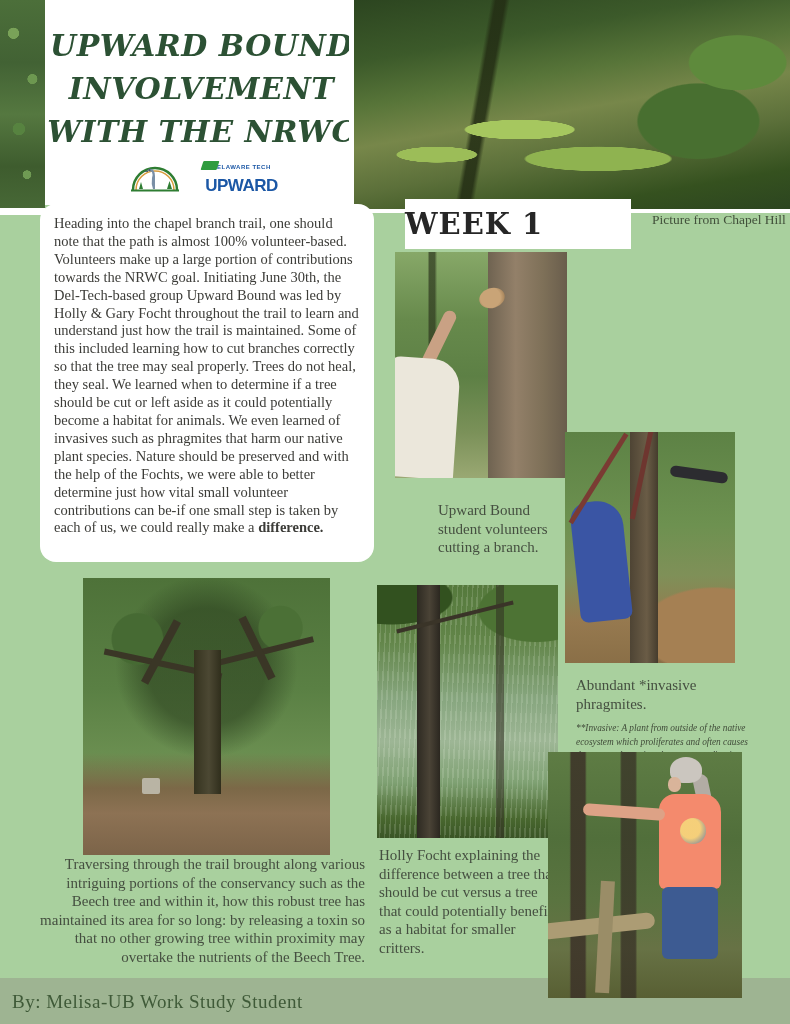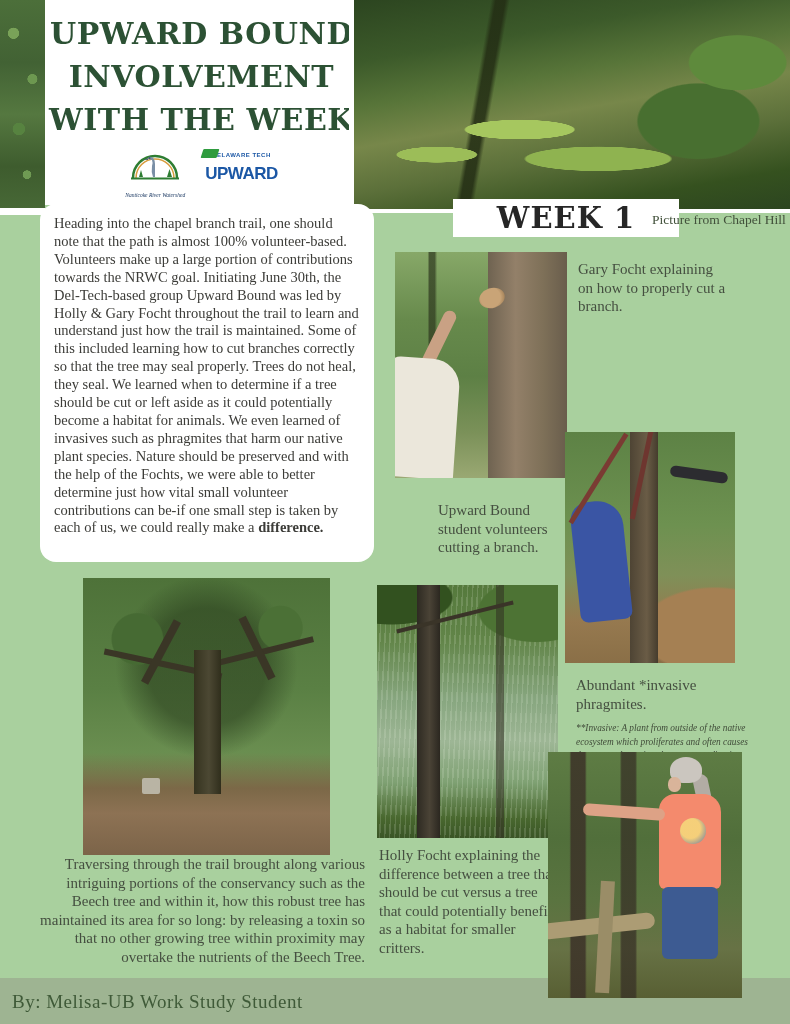--- a/index.html
+++ b/index.html
@@ -27,21 +27,21 @@
   
   #title-card{
     left:45px;top:0;width:313px;height:205px;background:#ffffff;
     text-align:center;
   }
   .title-line{
     font-family:"DejaVu Serif", serif;
     font-weight:bold;font-size:30px;line-height:43px;
     color:#2c5134;letter-spacing:.5px;
   }
-  #title-block{padding-top:12px;}
+  #title-block{padding-top:24px;font-style:italic;}
   #logo-row{
     margin-top:9px;display:flex;justify-content:center;align-items:flex-start;gap:20px;
   }
   .logo-box{display:flex;flex-direction:column;align-items:center;gap:8px;}
   .nrwc-caption{font-size:5.5px;color:#1d3a63;font-style:italic;line-height:7px;}
   #ub-logo{position:relative;text-align:left;padding-top:2px;}
   .ub-school{font-size:6px;font-weight:bold;color:#1b57a5;letter-spacing:.5px;font-family:"Liberation Sans",sans-serif;}
   .ub-upward{font-size:17px;font-weight:bold;color:#1b57a5;line-height:15px;font-family:"Liberation Sans",sans-serif;letter-spacing:-.5px;}
   .ub-bound{font-size:15px;font-weight:bold;color:#2f9c3f;line-height:14px;margin-left:15px;font-family:"Liberation Sans",sans-serif;letter-spacing:-.5px;margin-top:40px;}
   .ub-cap{
@@ -59,22 +59,22 @@
       radial-gradient(ellipse 66px 13px at 19% 74%, #9cbd58 0 60%, transparent 62%),
       radial-gradient(ellipse 120px 20px at 56% 76%, #8fb350 0 60%, transparent 62%),
       radial-gradient(ellipse 80px 45px at 88% 30%, #5e8a3c 0 60%, transparent 62%),
       radial-gradient(ellipse 100px 62px at 79% 58%, #486f30 0 60%, transparent 62%),
       linear-gradient(100deg, transparent 29%, rgba(35,45,20,.85) 30% 32%, transparent 33%),
       linear-gradient(170deg,#2c4520 0%,#3c5a2a 22%,#587539 38%,#77874a 52%,#5c703a 68%,#35511f 86%,#2c4520 100%);
   }
 
   
   #week-box{
-    left:405px;top:199px;width:226px;height:38px;background:#ffffff;
-    display:flex;align-items:center;justify-content:center;margin-left:48px;
+    left:405px;top:199px;width:226px;height:50px;background:#ffffff;
+    display:flex;align-items:center;
   }
   #week-label{
     font-family:"DejaVu Serif", serif;font-weight:bold;font-size:29px;color:#262626;letter-spacing:1px;
   }
   #photo-credit{
     left:652px;top:212px;width:132px;font-size:13.5px;color:#42513b;white-space:nowrap;
   }
 
   
   #intro-card{
@@ -191,21 +191,21 @@
 <body>
 
 <div class="page">
 
   <div id="left-strip" class="photo"></div>
 
   <div id="title-card" class="abs">
     <div id="title-block">
       <div class="title-line">UPWARD BOUND</div>
       <div class="title-line">INVOLVEMENT</div>
-      <div class="title-line">WITH THE WEEK</div>
+      <div class="title-line">WITH THE NRWC</div>
     </div>
     <div id="logo-row">
       <div class="logo-box">
         <svg width="52" height="34" viewBox="0 0 52 34">
           <path d="M4 28 A22 22 0 0 1 48 28" fill="none" stroke="#2e7d32" stroke-width="2.5"></path>
           <path d="M7 28 A19 19 0 0 1 45 28" fill="none" stroke="#d79b3c" stroke-width="1.5"></path>
           <rect x="2" y="27.5" width="48" height="2" fill="#2e7d32"></rect>
           <path d="M26 27 L26 14 Q26 8 22 7 Q19 6 19 9 L23 10 Q24 12 23 16 Q22 22 24 27 Z" fill="#7a8fa6"></path>
           <circle cx="20.5" cy="8" r="1.1" fill="#44566b"></circle>
           <path d="M19 8.5 L14 9.5 L19 10" fill="#44566b"></path>
@@ -234,21 +234,20 @@
   <div id="intro-card" class="abs">
     <p id="intro-text"><span>Heading into the chapel branch trail, one should note that the path is almost 100%  volunteer-based.  Volunteers make up a large portion of contributions towards the NRWC goal. Initiating June 30th, the Del-Tech-based group Upward Bound was led by Holly &amp; Gary Focht throughout the trail to learn and understand just how the trail is maintained. Some of this included learning how to cut branches correctly so that the tree may seal properly. Trees do not heal, they seal. We learned when to determine if a tree should be cut or left aside as it could potentially become a habitat for animals. We even learned of invasives such as phragmites that harm our native plant species. Nature should be preserved and with the help of the Fochts, we were able to better determine just how vital small volunteer contributions can be-if one small step is taken by each of us, we could really make a </span><span class="emph">difference.</span></p>
   </div>
 
   <div id="gary-photo" class="photo">
     <div class="g-trunk"></div>
     <div class="g-cut"></div>
     <div class="g-arm"></div>
     <div class="g-sleeve"></div>
   </div>
-  <div id="gary-caption" class="abs caption">Gary Focht explaining on how to properly cut a branch.</div>
 
   <div id="students-photo" class="photo">
     <div class="s-trunk"></div>
     <div class="s-person"></div>
     <div class="s-pole1"></div>
     <div class="s-pole2"></div>
     <div class="s-arm2"></div>
   </div>
   <div id="students-caption" class="abs caption">Upward Bound student volunteers cutting a branch.</div>
 

